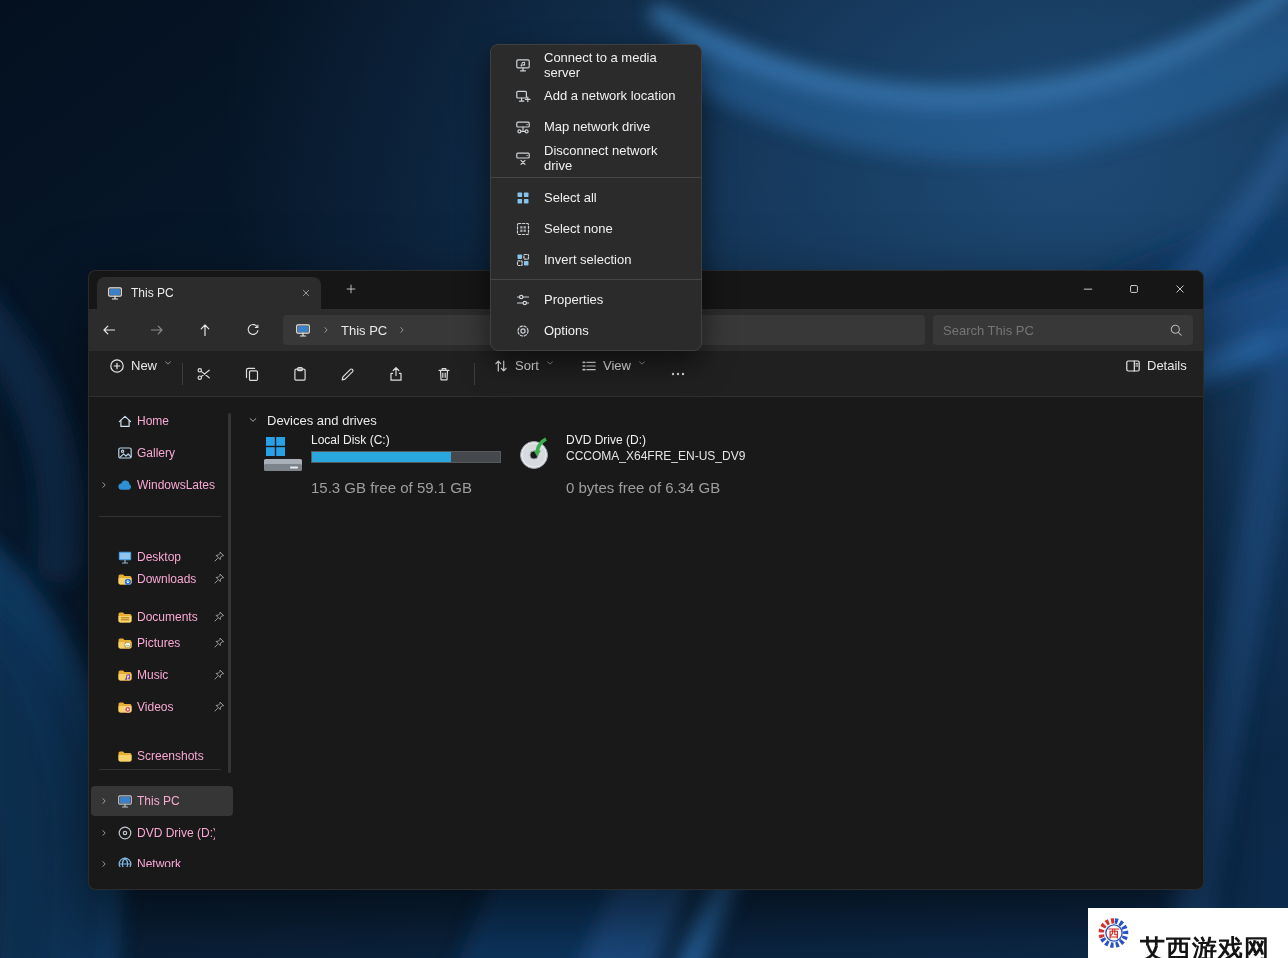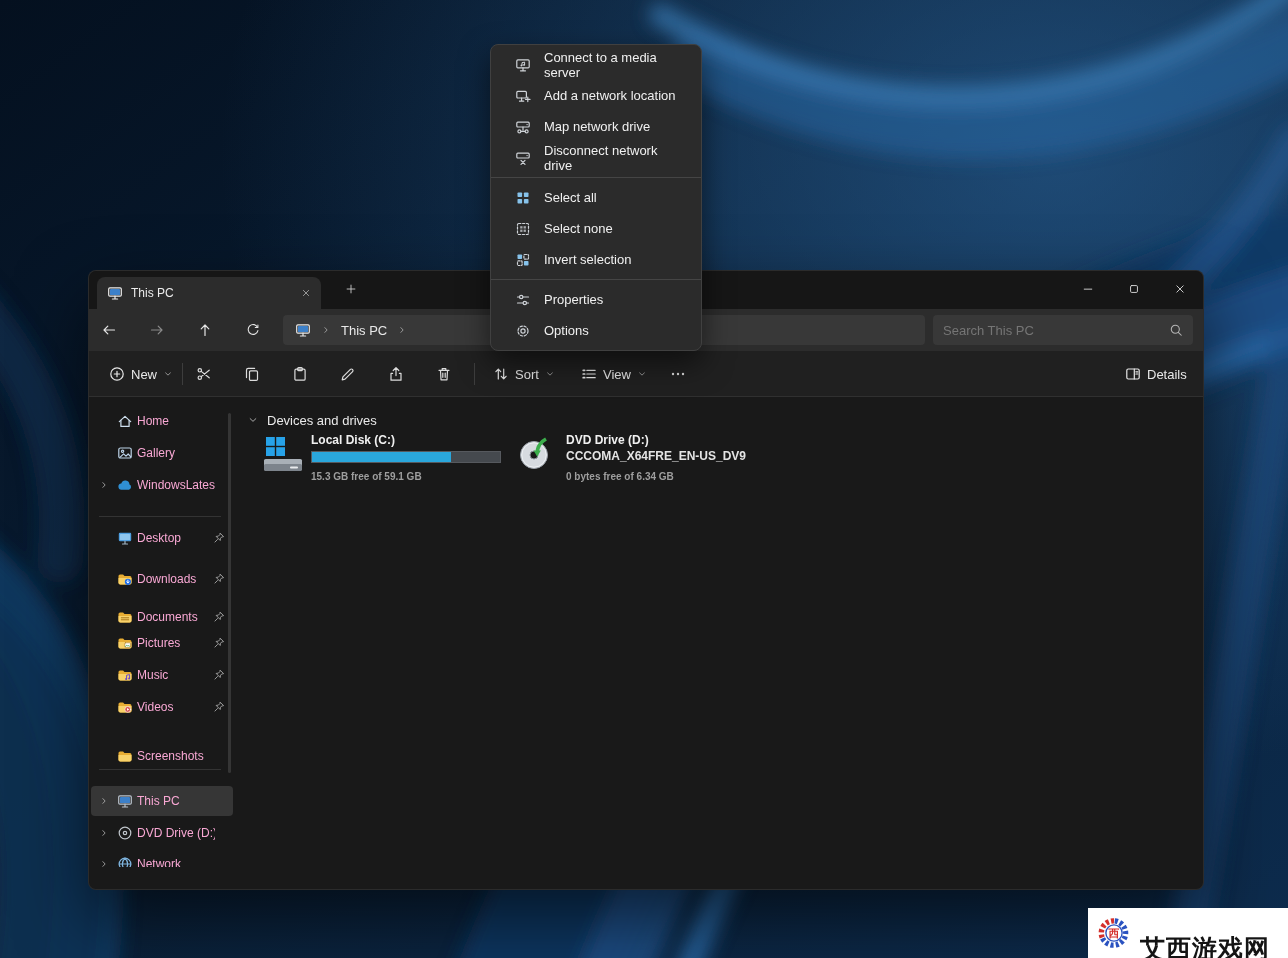--- a/index.html
+++ b/index.html
@@ -31,21 +31,21 @@
   .addressbar { position:absolute; left:194px; top:6px; width:642px; height:30px; background:#383838;
                 border-radius:4px; display:flex; align-items:center; gap:10px; padding:0 12px; font-size:13px; }
   .searchbox { position:absolute; left:844px; top:6px; width:260px; height:30px; background:#383838;
                border-radius:4px; display:flex; align-items:center; padding:0 10px;gap:36px; }
   .searchbox input { flex:1; background:transparent; border:none; outline:none; color:#a3a3a3;
                      font-size:13px; font-family:inherit; }
   .searchbox .sic { color:#b5b5b5; }
 
   .toolbar { position:absolute; left:0; top:80px; right:0; height:46px; background:#202020;
              border-bottom:1px solid #303030; }
-  .tbtn { position:absolute; top:7px; height:32px; display:flex; align-items:center; gap:6px;
+  .tbtn { position:absolute; top:7px; height:32px; display:flex; align-items:flex-start; gap:6px;
           padding:0 10px; border-radius:4px; font-size:13px; color:#e8e8e8; }
   .tico { position:absolute; top:7px; width:36px; height:32px; display:flex; align-items:center;
           justify-content:center; border-radius:4px; color:#dcdcdc; }
   .vsep { position:absolute; top:12px; width:1px; height:22px; background:#3d3d3d; }
   .chev { color:#b8b8b8; }
 
   .body { position:absolute; left:0; top:126px; right:0; bottom:22px; overflow:hidden; }
   .sidebar { position:absolute; left:0; top:0; width:148px; bottom:0; overflow:hidden; }
   .srow { position:absolute; left:2px; width:142px; height:30px; border-radius:4px;
           display:flex; align-items:center; font-size:12px; color:#f9a8d4; }
@@ -54,26 +54,26 @@
   .srow .xp  { position:absolute; left:8px; top:10px; color:#c0c0c0; }
   .srow .pin { position:absolute; right:8px; top:9px; color:#a8a8a8; }
   .srow.sel { background:#363636; }
   .ssep { position:absolute; left:10px; width:122px; height:1px; background:#333; }
   .sbar { position:absolute; left:139px; top:16px; width:3px; height:360px; background:#4d4d4d;
           border-radius:2px; opacity:.55; }
 
   .content { position:absolute; left:148px; top:0; right:0; bottom:0; }
   .secthdr { position:absolute; left:10px; top:13px; height:20px; display:flex; align-items:center;
              gap:8px; font-size:13px; color:#eaeaea; }
-  .tile { position:absolute; top:32px; height:52px; display:flex; border-radius:4px;font-weight:bold; }
+  .tile { position:absolute; top:32px; height:52px; display:flex; border-radius:4px; }
   .tile .bigic { position:absolute; left:8px; top:7px; }
   .tile .tx { position:absolute; left:56px; top:4px; }
   .tname { font-size:12px; color:#f0f0f0; white-space:nowrap; }
   .tvol  { font-size:12px; color:#e4e4e4; margin-top:2px; white-space:nowrap; }
-  .tcap  { font-size:10px; color:#9e9e9e; margin-top:8px; white-space:nowrap; }
+  .tcap  { font-size:15px; color:#9e9e9e; margin-top:16px; white-space:nowrap; }
   .pbar { width:190px; height:12px; background:#45494e; border:1px solid #56595e; margin-top:4px; }
   .pfill { height:100%; background:#2aa7dc; }
 
   .statusbar { position:absolute; left:0; right:0; bottom:0; height:22px; border-top:1px solid #2e2e2e;
                display:flex; align-items:center; padding:0 10px; font-size:11px; color:#cfcfcf; background:#191919;
                border-radius:0 0 8px 8px; }
   .sdiv { width:1px; height:11px; background:#5a5a5a; margin-left:12px; }
   .sviews { margin-left:auto; display:flex; gap:10px; align-items:center; color:#d6d6d6; }
   .sview2 { background:#3a3a3a; border-radius:2px; padding:1px; }
 
@@ -509,21 +509,21 @@
         <div class="srow" style="top:73px">
           <svg class="ic ic10 xp">
               <use href="#i-chevr"></use>
             </svg>
           <svg class="ic ic16 sic">
               <use href="#i-cloud"></use>
             </svg>
           <span class="lbl">WindowsLatest</span>
         </div>
         <div class="ssep" style="top:119px"></div>
-        <div class="srow" style="top:126px">
+        <div class="srow" style="top:145px">
           <svg class="ic ic16 sic">
               <use href="#i-desktop"></use>
             </svg>
           <span class="lbl">Desktop</span>
           <svg class="ic ic12 pin">
               <use href="#i-pin"></use>
             </svg>
         </div>
         <div class="srow" style="top:167px">
           <svg class="ic ic16 sic">

